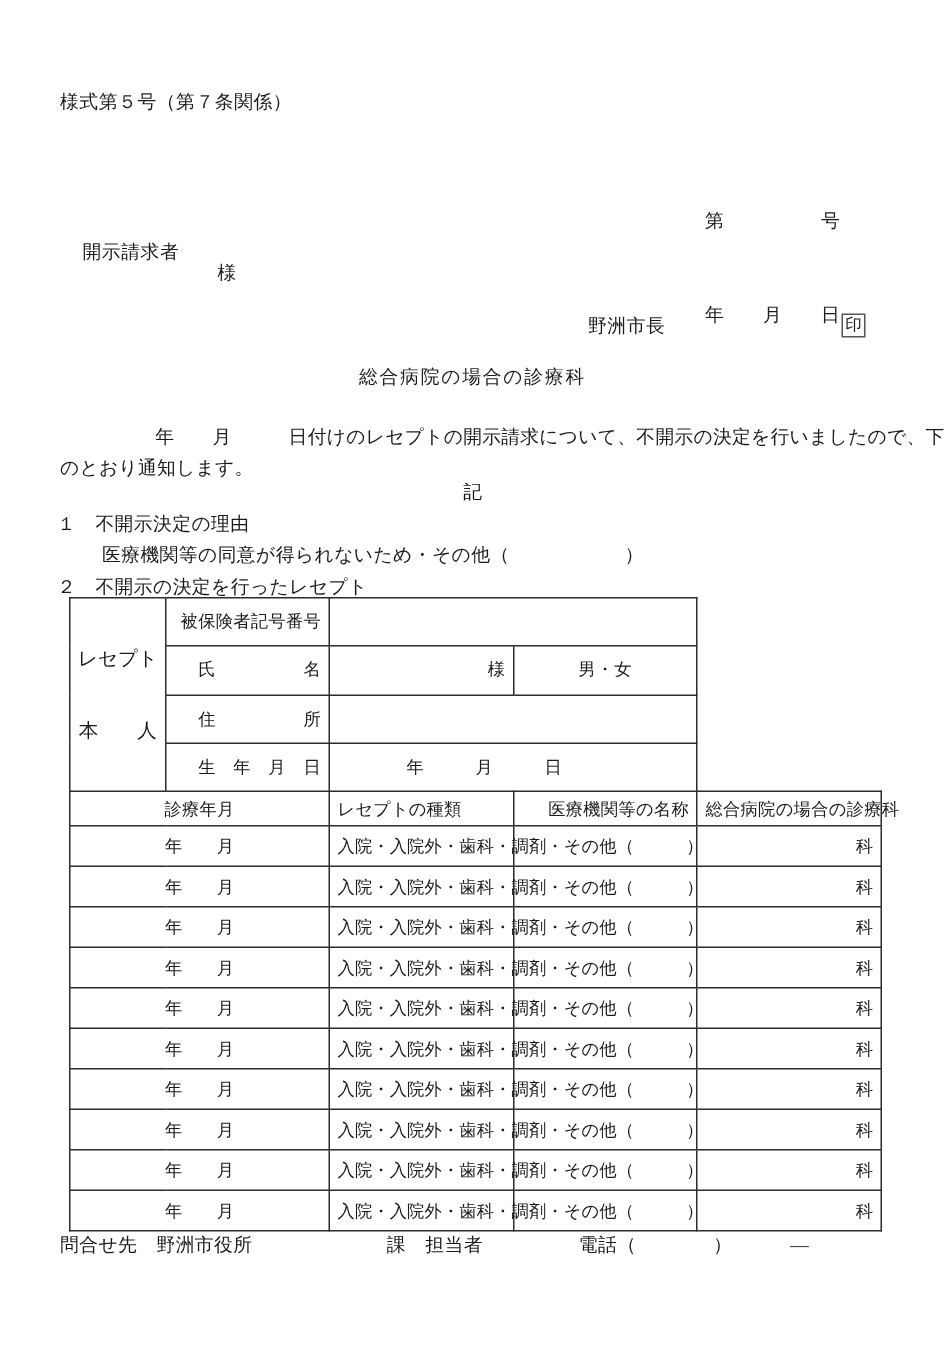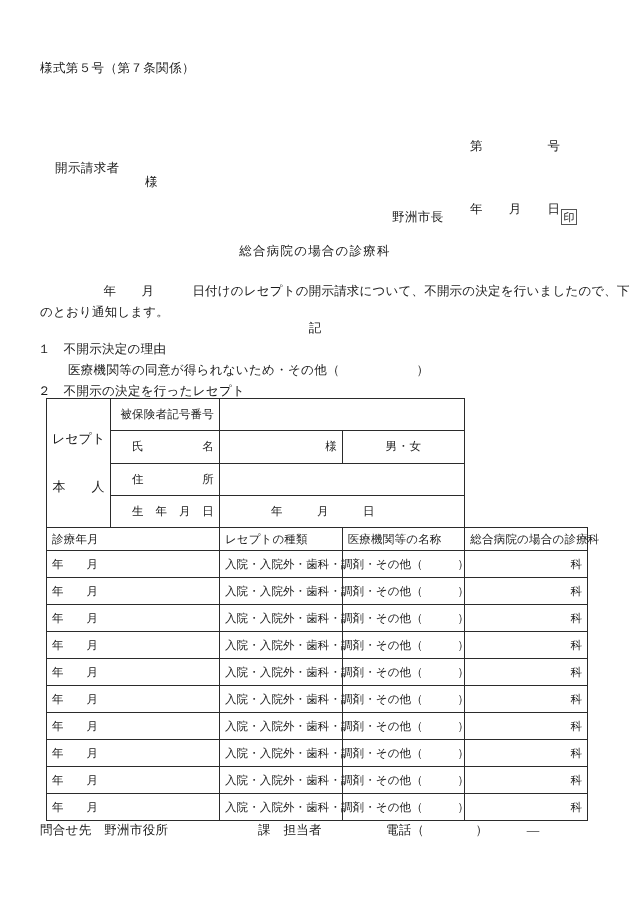--- a/index.html
+++ b/index.html
@@ -28,21 +28,21 @@
     left: 40px; top: 60px;
     font-size: 12.5px;
     letter-spacing: 0.4px;
   }
   #doc-number-block {
     left: 470px; top: 95px;
     font-size: 12.5px;
     line-height: 21px;
     letter-spacing: 0.4px;
   }
-  #doc-number-block .ln { display: block; white-space: pre; font-family: Liberation Mono, monospace; }
+  #doc-number-block .ln { display: block; white-space: pre; }
 
   #requester-label {
     left: 55px; top: 136px;
     font-size: 12.5px;
     letter-spacing: 0.4px;
     margin-top: 24px;
   }
   #requester-sama {
     left: 145px; top: 174px;
     font-size: 12.5px;
@@ -138,22 +138,22 @@
     letter-spacing: 0.2px;
   }
   .c-open { text-align: left; }
   .c-sama { text-align: right; padding-right: 8px; }
   .c-gender {
     width: 110px;
     text-align: center;
     letter-spacing: 0.5px;
   }
 
-  .th-c { text-align: left; letter-spacing: 0.2px; }
-  .td-ym { width: 76px; text-align: left; padding-right: 9px; }
+  .th-c { text-align: right; letter-spacing: 0.2px; }
+  .td-ym { width: 76px; text-align: center; padding-right: 9px; }
   .td-kind { width: 121px; text-align: left; letter-spacing: 0.1px; }
   .td-inst { width: 103px; }
   .td-dept { width: 145px; text-align: right; padding-right: 8px; }
 
   
   #footer-line {
     left: 40px; top: 822px;
     font-size: 12.5px;
     letter-spacing: 0.3px;
   }

